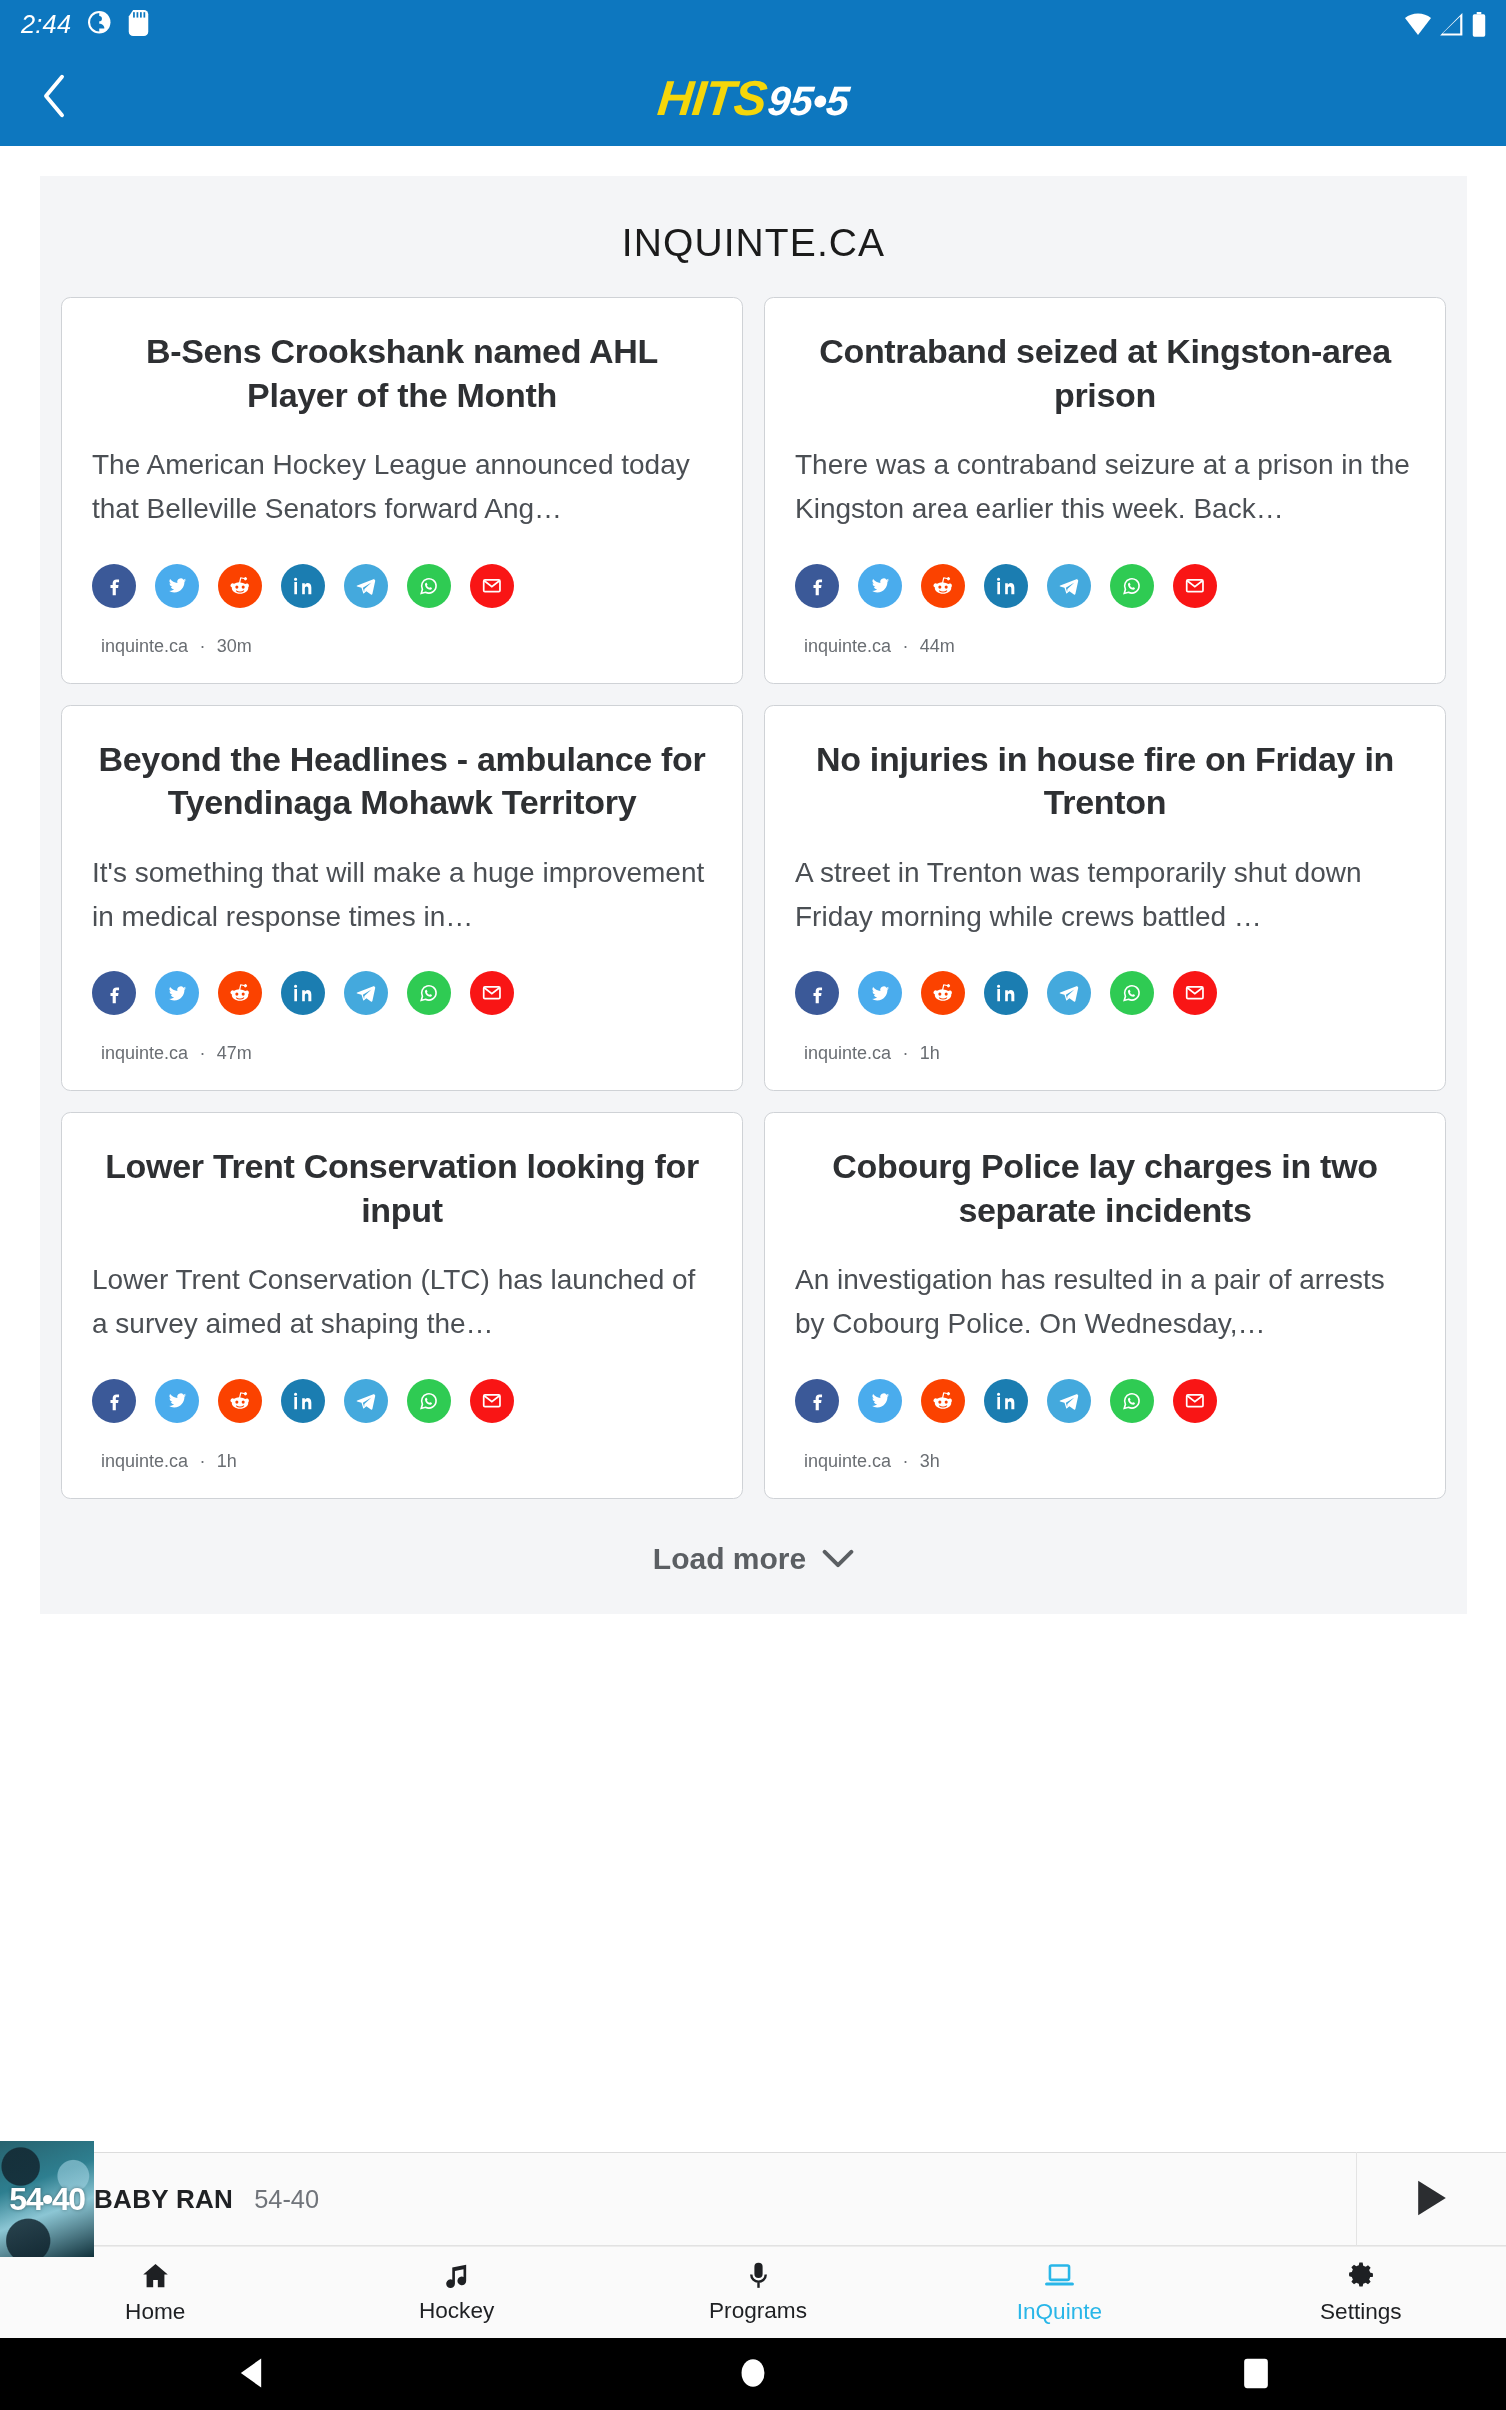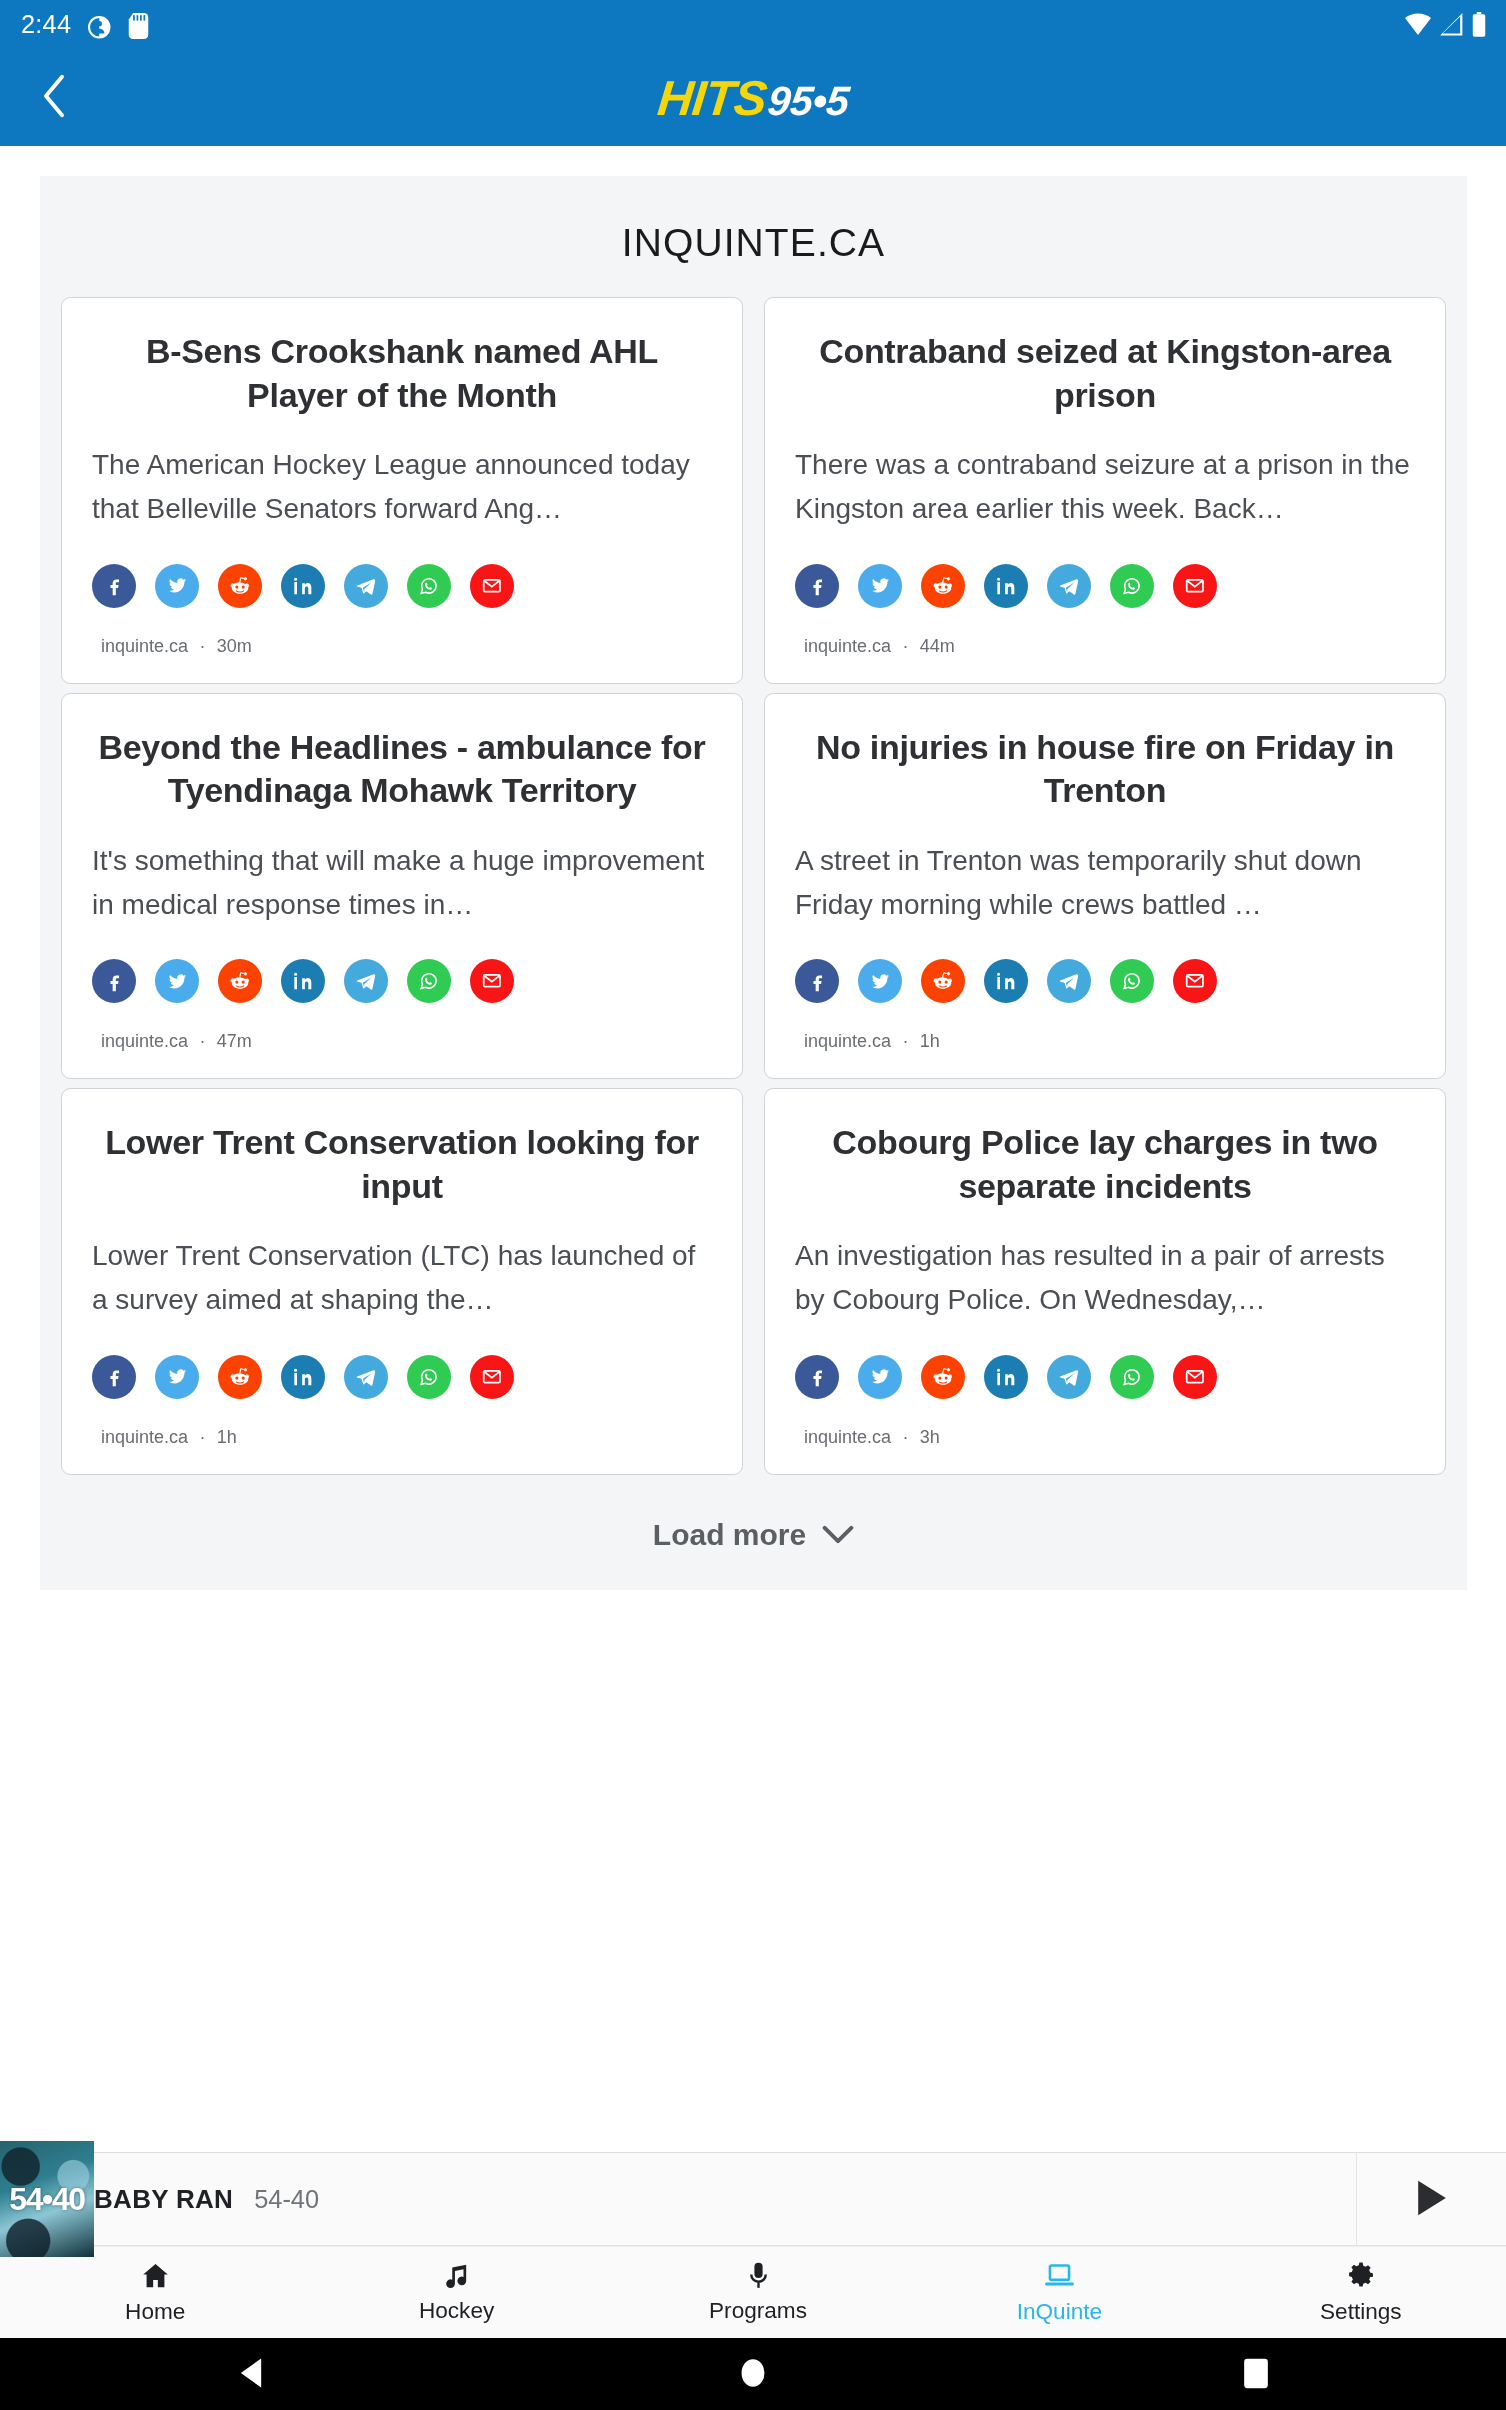--- a/index.html
+++ b/index.html
@@ -10,21 +10,21 @@
     overflow: hidden;
   }
   #app { position: relative; width: 1507px; height: 2411px; display: flex; flex-direction: column; }
 
   
   .statusbar {
     height: 49px; background: #0d77bf; color: #ffffff;
     display: flex; align-items: center; padding: 0 21px;
     font-size: 25.4px; letter-spacing: 0.2px;
   }
-  .sb-left { display: flex; align-items: flex-end; gap: 16px; }
+  .sb-left { display: flex; align-items: flex-start; gap: 16px; font-style: italic; }
   .sb-right { margin-left: auto; display: flex; align-items: center; gap: 8.5px; }
   .sb-clock { font-size: 25.4px; font-weight: 400; }
   .ic { display: inline-block; line-height: 0; }
 
   
   .appbar {
     height: 97px; background: #0d77bf;
     display: flex; align-items: center; position: relative;
   }
   .back-btn {
@@ -52,21 +52,21 @@
     margin: 30px 40px 0 40px;
     background: #f4f5f7;
     padding: 32px 21px 38px 21px;
   }
   .section-title {
     text-align: center; font-size: 39px; font-weight: 400;
     color: #1b1b1b; letter-spacing: 1.1px; padding: 13px 0 32px 0;
   }
 
   .masonry { display: flex; gap: 21px; align-items: flex-start; }
-  .col { flex: 1; display: flex; flex-direction: column; gap: 9px; }
+  .col { flex: 1; display: flex; flex-direction: column; gap: 21px; }
 
   .card {
     background: #ffffff; border: 1.9px solid #cfd2d6; border-radius: 9.4px;
     padding: 32px 30px 26px 30px;
   }
   .card-title {
     font-size: 34px; line-height: 1.28; font-weight: 700; color: #2e3033;
     text-align: center; letter-spacing: -0.3px;
   }
   .card-body {

